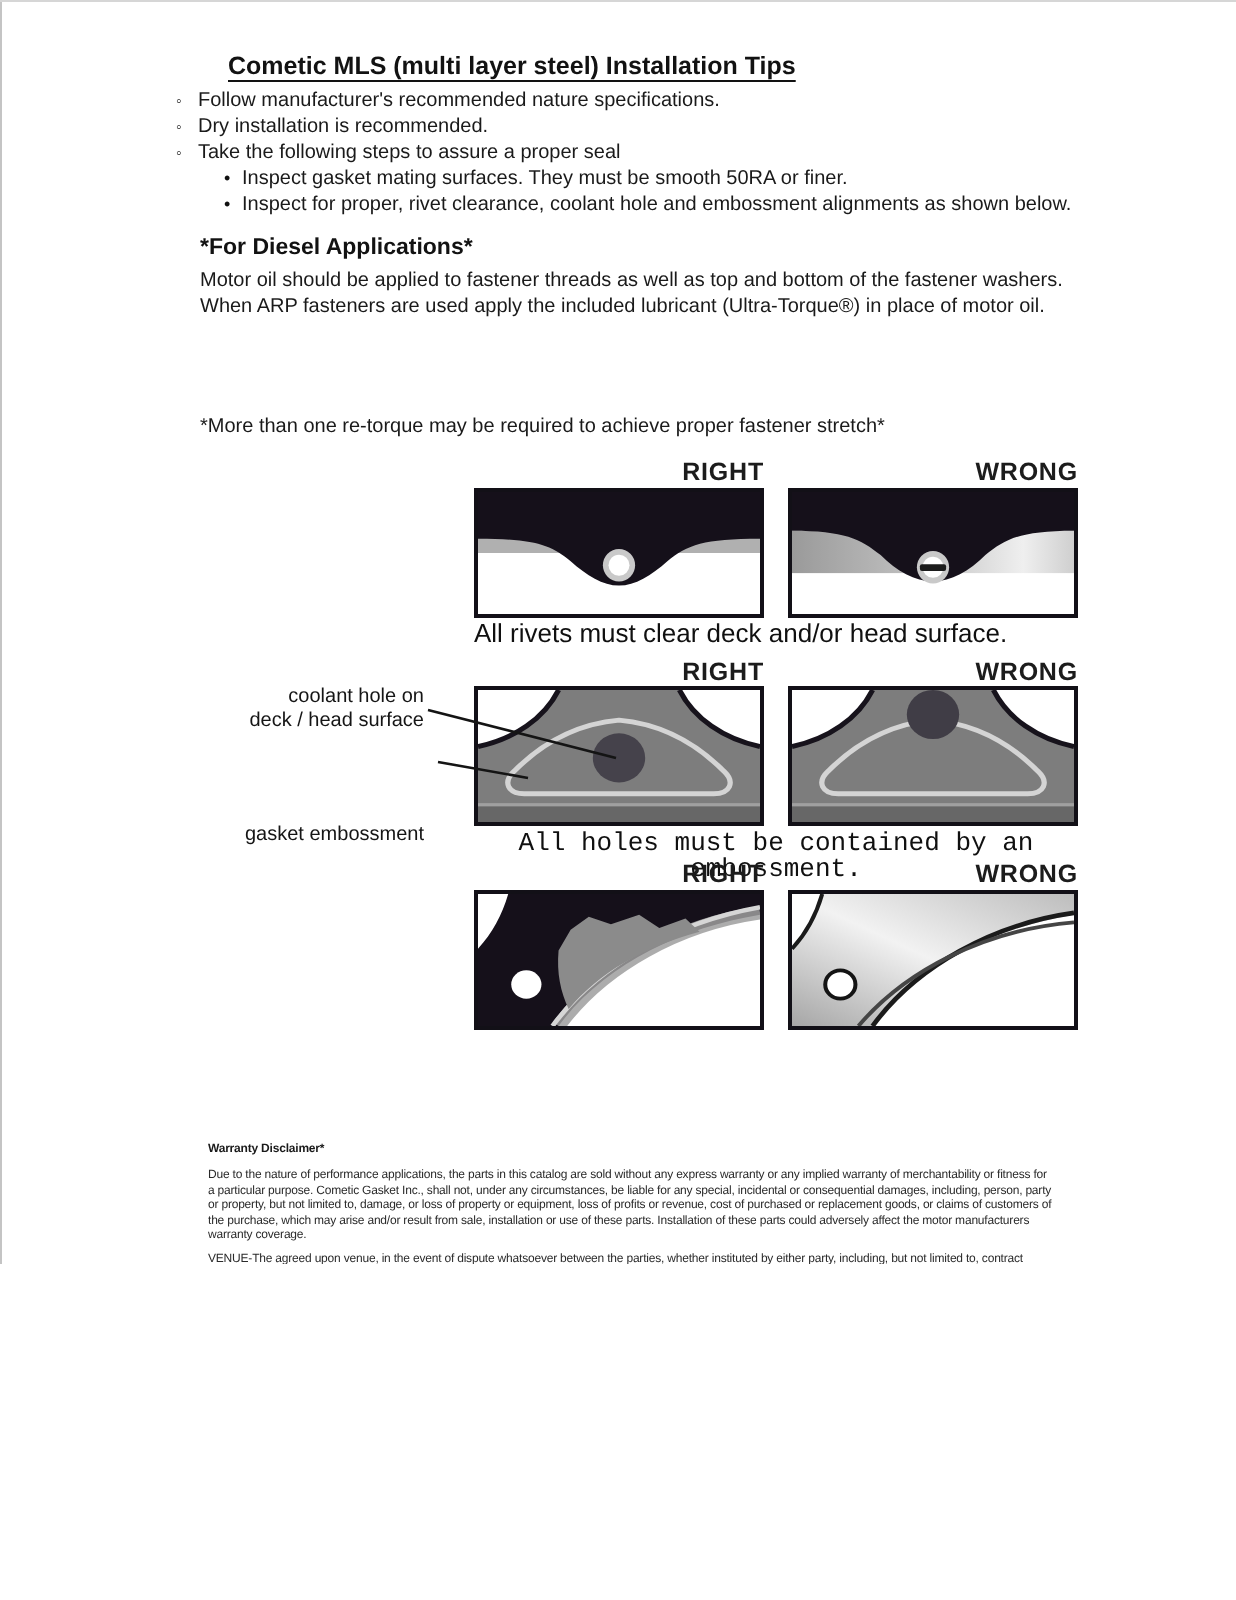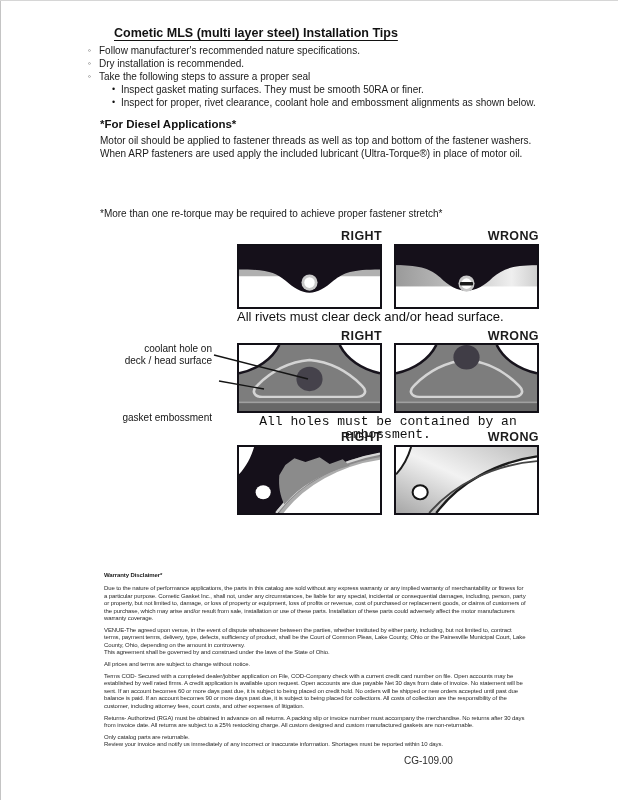--- a/index.html
+++ b/index.html
@@ -1,17 +1,17 @@
 <!DOCTYPE html>
 <html><head>
 <meta charset="utf-8">
 <style>
   html,body{margin:0;padding:0;background:#ffffff;}
   .page{
-    position:relative;width:618px;height:800px;background:#ffffff;overflow:hidden;
+    position:relative;width:618px;height:632px;background:#ffffff;overflow:hidden;
     font-family:"Liberation Sans","DejaVu Sans",sans-serif;color:#1a1a1a;
   }
   .edge-left{position:absolute;left:0;top:0;width:1px;height:800px;background:#c4c4c4;}
   .edge-top{position:absolute;left:0;top:0;width:618px;height:1px;background:#d6d6d6;}
 
   .title{
     position:absolute;left:114px;top:26px;font-size:12.5px;font-weight:bold;
     text-decoration:underline;text-underline-offset:3px;letter-spacing:0px;color:#121212;
   }
   .tips{position:absolute;left:88px;top:44px;width:460px;font-size:10px;line-height:13px;}

